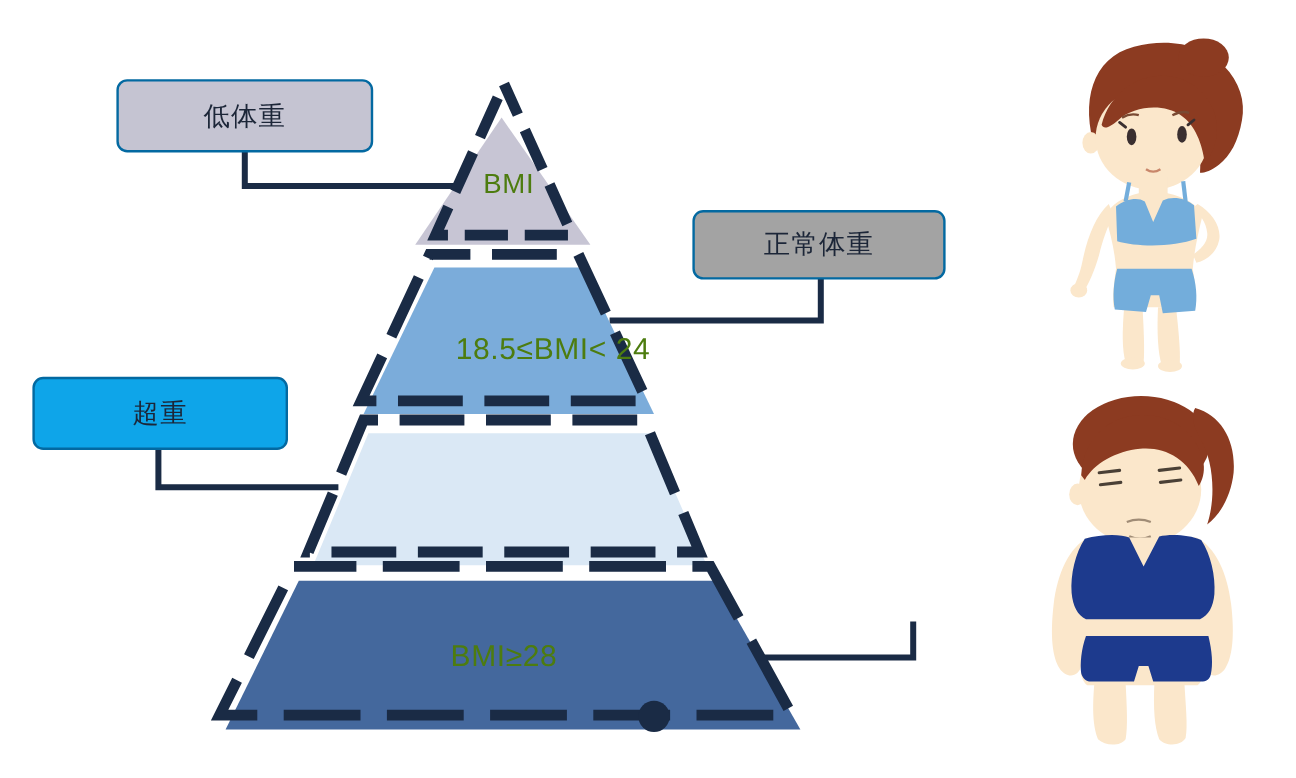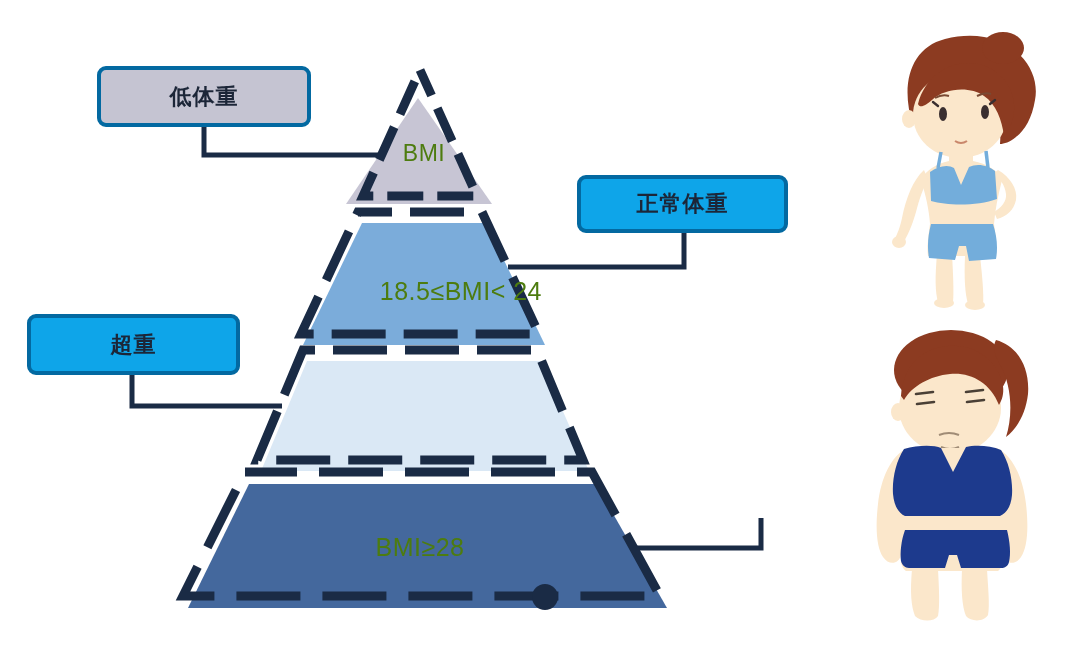--- a/index.html
+++ b/index.html
@@ -3,25 +3,25 @@
 <meta charset="utf-8">
 <style>
   html,body{margin:0;padding:0;background:#ffffff;}
   #canvas{
     position:relative;width:1080px;height:648px;background:#ffffff;overflow:hidden;
     font-family:"Liberation Sans","DejaVu Sans",sans-serif;
   }
   #scene{position:absolute;left:0;top:0;width:1080px;height:648px;}
   .label-box{
     position:absolute;display:flex;align-items:center;justify-content:center;
-    border:4px solid #0369a1;border-radius:9px;box-sizing:border-box;
-    font-size:22px;font-weight:700;color:#1C2638;letter-spacing:1px;
+    border:2px solid #0369a1;border-radius:9px;box-sizing:border-box;
+    font-size:22px;font-weight:400;color:#1C2638;letter-spacing:1px;
   }
   #box-underweight{left:97px;top:66px;width:214px;height:61px;background:#C5C4D2;}
-  #box-normal{left:577px;top:175px;width:211px;height:58px;background:#0ea5e9;}
+  #box-normal{left:577px;top:175px;width:211px;height:58px;background:#a3a3a3;}
   #box-overweight{left:27px;top:314px;width:213px;height:61px;background:#0ea5e9;}
   #box-obese{left:652px;top:456px;width:218px;height:63px;background:#41669E;color:#111F36;}
   .tier-text{
     position:absolute;text-align:center;color:#4d7c0f;font-weight:500;
     font-size:25px;letter-spacing:0.5px;white-space:nowrap;
   }
   #range-0a,#range-0b{font-size:23px;}
   #range-0a{left:354px;top:140px;width:140px;}
   #range-0b{left:354px;top:168px;width:140px;}
   #range-1{left:300px;top:277px;width:242px;text-align:right;}

